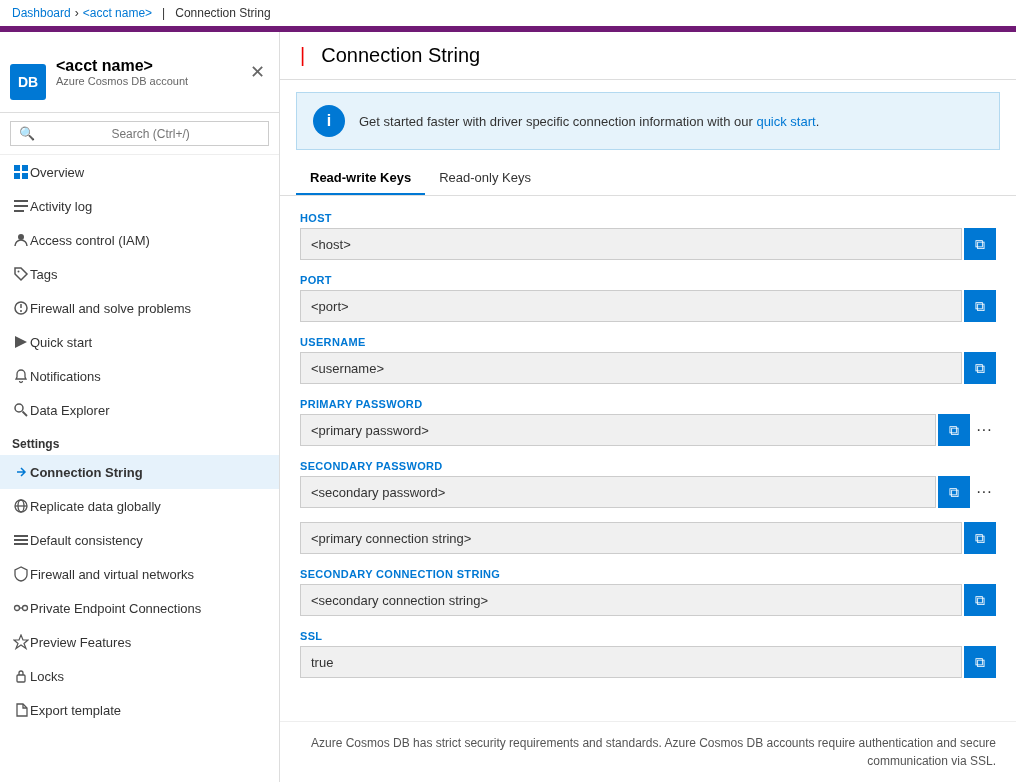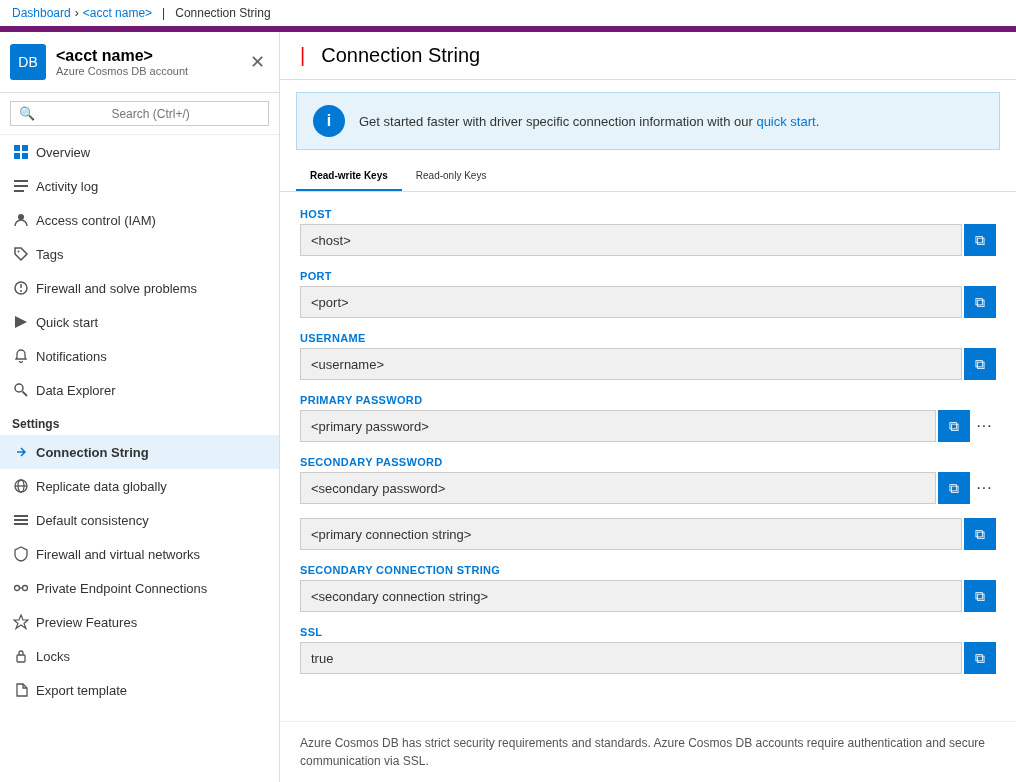--- a/index.html
+++ b/index.html
@@ -12,35 +12,35 @@
     .breadcrumb-pipe { color: #e00; margin: 0 6px; }
 
     
     .main-layout { display: flex; height: calc(782px - 32px); }
 
     
     .sidebar { width: 280px; background: #fff; border-right: 1px solid #ddd; display: flex; flex-direction: column; overflow-y: auto; flex-shrink: 0; }
 
     
     .sidebar-header { display: flex; align-items: center; padding: 12px 10px; border-bottom: 1px solid #ddd; gap: 10px; }
-    .db-icon { width: 36px; height: 36px; background: #0078d4; border-radius: 3px; display: flex; align-items: center; justify-content: center; color: white; font-weight: normal; font-size: 14px; flex-shrink: 0; }
+    .db-icon { width: 36px; height: 36px; background: #0078d4; border-radius: 3px; display: flex; align-items: center; justify-content: center; color: white; font-weight: bold; font-size: 14px; flex-shrink: 0; margin-top: 20px; }
     .sidebar-header-text { flex: 1; }
     .sidebar-account-name { font-size: 16px; font-weight: 600; color: #000; }
     .sidebar-account-type { font-size: 11px; color: #666; }
     .close-icon-btn { cursor: pointer; font-size: 18px; color: #666; border: none; background: none; padding: 4px; }
 
     
     .sidebar-search { padding: 8px 10px; border-bottom: 1px solid #eee; }
     .search-input-wrapper { display: flex; align-items: center; border: 1px solid #ccc; background: #fff; padding: 4px 8px; gap: 6px; }
     .search-input-wrapper input { border: none; outline: none; font-size: 12px; color: #999; width: 100%; background: transparent; text-align: center; }
     .search-icon-sym { color: #666; font-size: 13px; }
 
     
     .nav-section { flex: 1; overflow-y: auto; }
-    .nav-item { display: flex; align-items: center; padding: 8px 12px; cursor: pointer; gap: 6px; color: #333; font-size: 13px; }
+    .nav-item { display: flex; align-items: center; padding: 8px 12px; cursor: pointer; gap: 0; color: #333; font-size: 13px; }
     .nav-item.active { background: #e6f2fb; font-weight: 600; }
     .nav-icon { width: 18px; height: 18px; display: flex; align-items: center; justify-content: center; flex-shrink: 0; }
     .nav-label { flex: 1; }
 
     .section-header { padding: 10px 12px 4px; font-size: 12px; font-weight: 700; color: #333; text-transform: none; }
 
     
     .content { flex: 1; display: flex; flex-direction: column; overflow: hidden; background: #fff; }
 
     
@@ -49,37 +49,37 @@
     .content-title { font-size: 20px; font-weight: 300; color: #000; }
 
     
     .info-banner { display: flex; align-items: center; background: #e6f3fb; padding: 12px 16px; margin: 12px 16px; gap: 14px; border: 1px solid #b3d9f0; }
     .info-circle { width: 32px; height: 32px; border-radius: 50%; background: #0078d4; display: flex; align-items: center; justify-content: center; color: white; font-weight: bold; font-size: 16px; flex-shrink: 0; }
     .info-text { font-size: 13px; color: #333; }
     .info-text a { color: #0078d4; text-decoration: none; }
 
     
     .tabs { display: flex; padding: 0 16px; border-bottom: 1px solid #ddd; }
-    .tab { padding: 8px 14px; cursor: pointer; font-size: 10px; color: #333; border-bottom: 2px solid transparent; }
+    .tab { padding: 8px 14px; cursor: pointer; font-size: 13px; color: #333; border-bottom: 2px solid transparent; }
     .tab.active { color: #000; border-bottom: 2px solid #0078d4; font-weight: 600; }
 
     
     .fields-area { flex: 1; overflow-y: auto; padding: 16px 20px; }
 
     .field-group { margin-bottom: 14px; }
     .field-label { font-size: 11px; font-weight: 600; color: #0078d4; text-transform: uppercase; margin-bottom: 4px; letter-spacing: 0.03em; }
     .field-row { display: flex; align-items: center; gap: 2px; }
     .field-input { flex: 1; background: #f0f0f0; border: 1px solid #ccc; padding: 6px 10px; font-size: 13px; color: #333; outline: none; height: 32px; }
     .field-input[readonly] { cursor: default; }
     .copy-btn { width: 32px; height: 32px; background: #0078d4; border: none; cursor: pointer; display: flex; align-items: center; justify-content: center; flex-shrink: 0; }
     .copy-icon { color: white; font-size: 14px; }
     .more-btn { width: 24px; height: 32px; background: none; border: none; cursor: pointer; display: flex; align-items: center; justify-content: center; font-size: 16px; color: #333; }
 
     
-    .bottom-note { padding: 12px 20px; font-size: 12px; color: #555; line-height: 1.5; border-top: 1px solid #eee; }
+    .bottom-note { padding: 12px 20px; font-size: 12px; color: #555; line-height: 1.5; border-top: 1px solid #eee; text-align: right; }
 
     
     .nav-section::-webkit-scrollbar { width: 6px; }
     .nav-section::-webkit-scrollbar-track { background: #f5f5f5; }
     .nav-section::-webkit-scrollbar-thumb { background: #ccc; }
 
     .fields-area::-webkit-scrollbar { width: 6px; }
     .fields-area::-webkit-scrollbar-track { background: #f5f5f5; }
     .fields-area::-webkit-scrollbar-thumb { background: #ccc; }
   </style>

